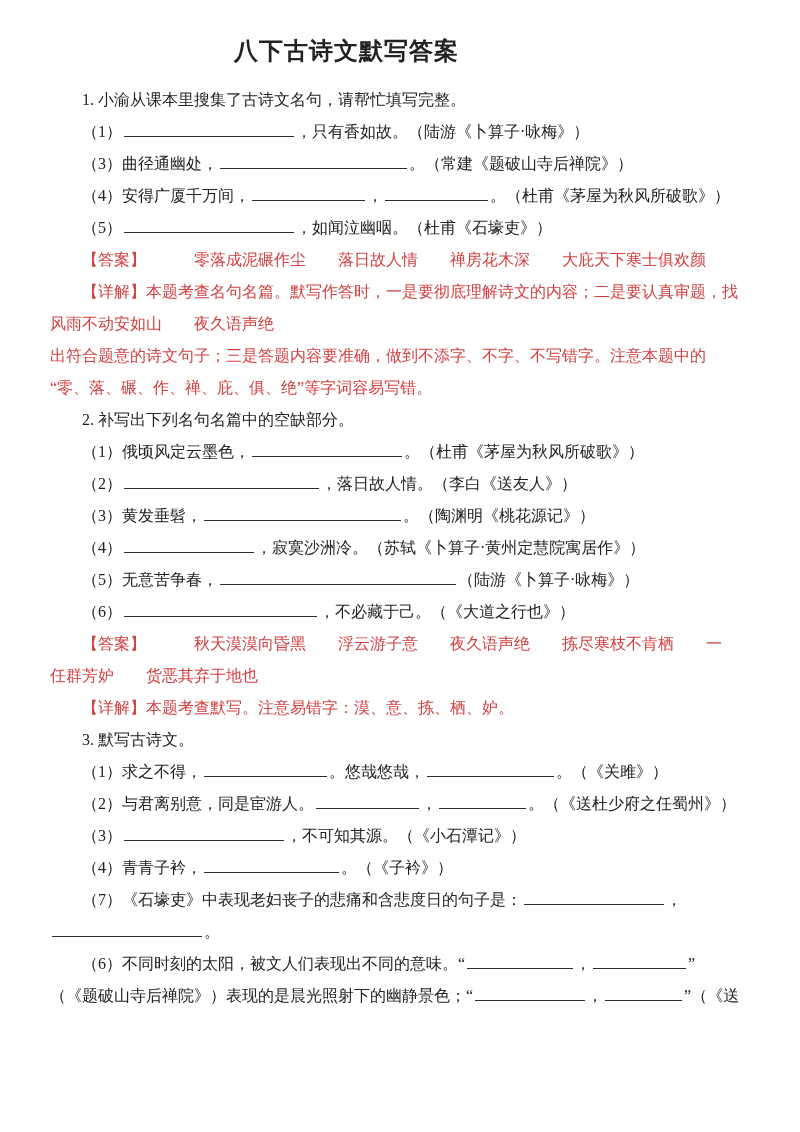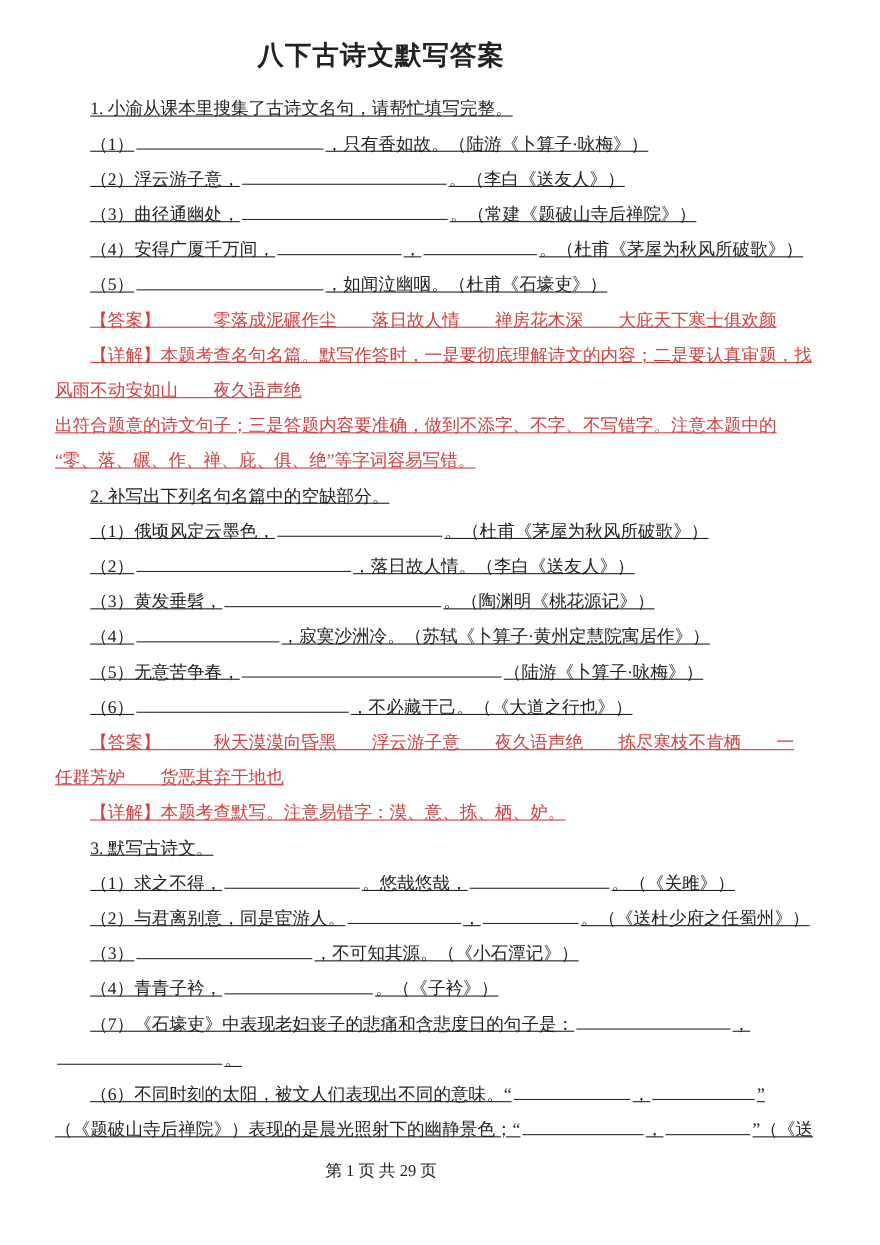--- a/index.html
+++ b/index.html
@@ -28,21 +28,20 @@
     font-weight: bold;
     line-height: 34px;
     margin: 6px 0 16px 0;
     letter-spacing: 1px;
   }
   .doc-lines { }
   .line {
     line-height: 32px;
     min-height: 32px;
     white-space: nowrap;
-    text-decoration: underline;
   }
   .line.indent { padding-left: 32px; }
   .line.red { color: var(--red, #d24040); }
   .blank {
     display: inline-block;
     height: 13px;
     border-bottom: 1.4px solid #2b2b2b;
     margin: 0 2px;
   }
   .doc-footer {
@@ -55,21 +54,20 @@
 </style>
 </head>
 <body>
 
 <div class="page">
   <div class="doc-title">八下古诗文默写答案</div>
 
   <div class="doc-lines">
       <div class="line indent"><span>1. 小渝从课本里搜集了古诗文名句，请帮忙填写完整。</span></div>
       <div class="line indent"><span>（1）</span><span class="blank" style="width: 170px;"></span><span>，只有香如故。（陆游《卜算子·咏梅》）</span></div>
-      <div class="line indent"><span>（2）浮云游子意，</span><span class="blank" style="width: 186px;"></span><span>。（李白《送友人》）</span></div>
       <div class="line indent"><span>（3）曲径通幽处，</span><span class="blank" style="width: 187px;"></span><span>。（常建《题破山寺后禅院》）</span></div>
       <div class="line indent"><span>（4）安得广厦千万间，</span><span class="blank" style="width: 113px;"></span><span>，</span><span class="blank" style="width: 103px;"></span><span>。（杜甫《茅屋为秋风所破歌》）</span></div>
       <div class="line indent"><span>（5）</span><span class="blank" style="width: 170px;"></span><span>，如闻泣幽咽。（杜甫《石壕吏》）</span></div>
       <div class="line indent red"><span>【答案】　　　零落成泥碾作尘　　落日故人情　　禅房花木深　　大庇天下寒士俱欢颜</span></div>
       <div class="line indent red"><span>【详解】本题考查名句名篇。默写作答时，一是要彻底理解诗文的内容；二是要认真审题，找</span></div>
       <div class="line red"><span>风雨不动安如山　　夜久语声绝</span></div>
       <div class="line red"><span>出符合题意的诗文句子；三是答题内容要准确，做到不添字、不字、不写错字。注意本题中的</span></div>
       <div class="line red"><span>“零、落、碾、作、禅、庇、俱、绝”等字词容易写错。</span></div>
       <div class="line indent"><span>2. 补写出下列名句名篇中的空缺部分。</span></div>
       <div class="line indent"><span>（1）俄顷风定云墨色，</span><span class="blank" style="width: 150px;"></span><span>。（杜甫《茅屋为秋风所破歌》）</span></div>
@@ -85,14 +83,13 @@
       <div class="line indent"><span>（1）求之不得，</span><span class="blank" style="width: 123px;"></span><span>。悠哉悠哉，</span><span class="blank" style="width: 127px;"></span><span>。（《关雎》）</span></div>
       <div class="line indent"><span>（2）与君离别意，同是宦游人。</span><span class="blank" style="width: 103px;"></span><span>，</span><span class="blank" style="width: 87px;"></span><span>。（《送杜少府之任蜀州》）</span></div>
       <div class="line indent"><span>（3）</span><span class="blank" style="width: 160px;"></span><span>，不可知其源。（《小石潭记》）</span></div>
       <div class="line indent"><span>（4）青青子衿，</span><span class="blank" style="width: 135px;"></span><span>。（《子衿》）</span></div>
       <div class="line indent"><span>（7）《石壕吏》中表现老妇丧子的悲痛和含悲度日的句子是：</span><span class="blank" style="width: 140px;"></span><span>，</span></div>
       <div class="line"><span class="blank" style="width: 150px;"></span><span>。</span></div>
       <div class="line indent"><span>（6）不同时刻的太阳，被文人们表现出不同的意味。“</span><span class="blank" style="width: 106px;"></span><span>，</span><span class="blank" style="width: 93px;"></span><span>”</span></div>
       <div class="line"><span>（《题破山寺后禅院》）表现的是晨光照射下的幽静景色；“</span><span class="blank" style="width: 110px;"></span><span>，</span><span class="blank" style="width: 77px;"></span><span>”（《送</span></div>
     </div>
 
-  <div class="doc-footer">第 1 页 共 29 页</div>
 </div>
 
 </body></html>

